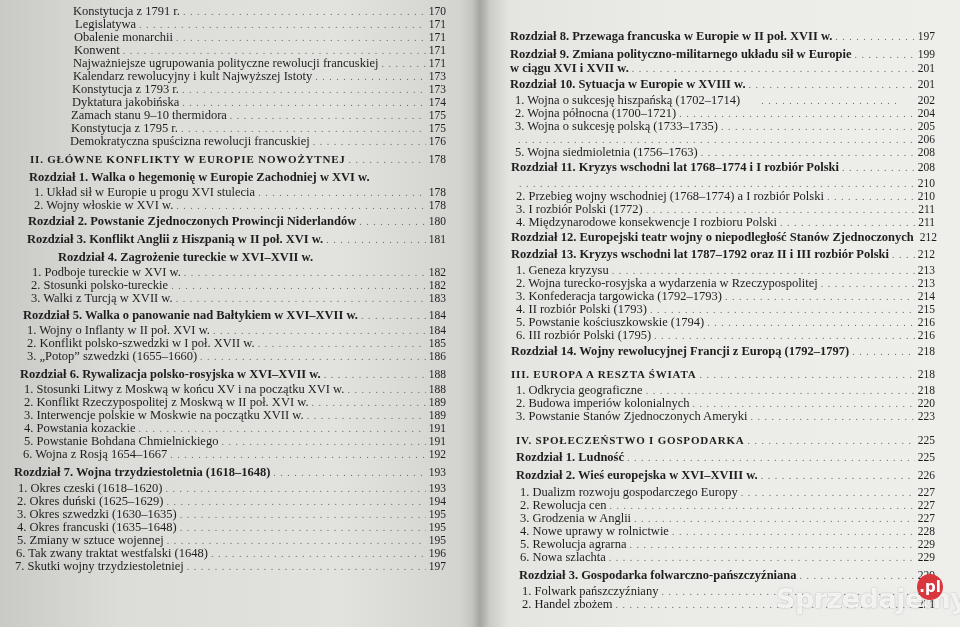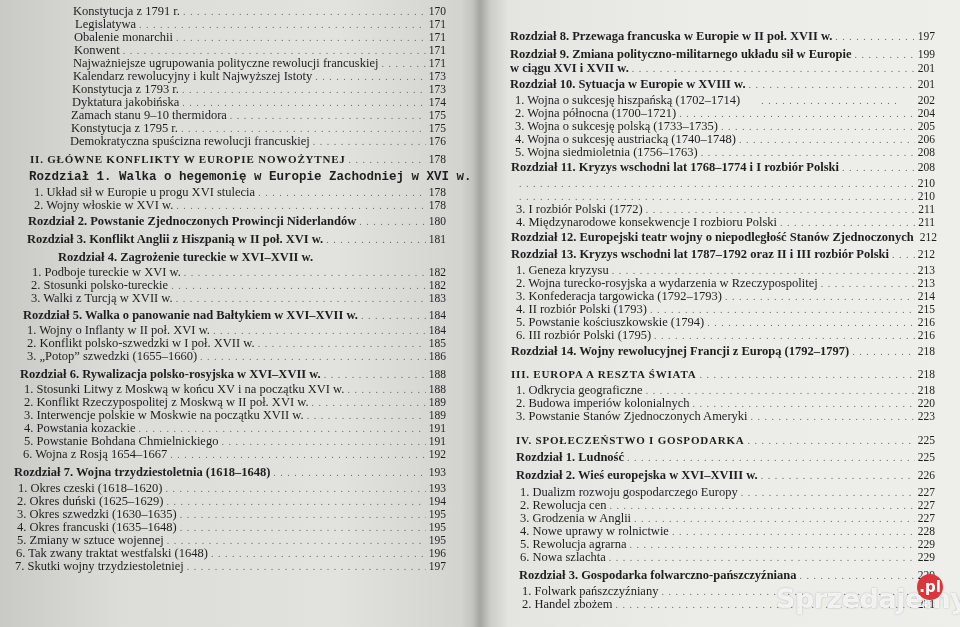--- a/index.html
+++ b/index.html
@@ -125,21 +125,21 @@
         <div class="row item" style="top: 135px; padding-left: 70px;">
           <span class="txt">Demokratyczna spuścizna rewolucji francuskiej</span>
           <span class="dots"></span>
           <span class="pg">176</span>
         </div>
         <div class="row part" style="top: 153px; padding-left: 30px;">
           <span class="txt">II. GŁÓWNE KONFLIKTY W EUROPIE NOWOŻYTNEJ</span>
           <span class="dots"></span>
           <span class="pg">178</span>
         </div>
-        <div class="row chapter nodots" style="top: 171px; padding-left: 29px; font-family: Liberation Mono, monospace;">
+        <div class="row chapter nodots" style="top: 171px; padding-left: 29px;">
           <span class="txt">Rozdział 1. Walka o hegemonię w Europie Zachodniej w XVI w.</span>
           <span class="dots"></span>
           <span class="pg"></span>
         </div>
         <div class="row sub" style="top: 186px; padding-left: 34px;">
           <span class="txt">1. Układ sił w Europie u progu XVI stulecia</span>
           <span class="dots"></span>
           <span class="pg">178</span>
         </div>
         <div class="row sub" style="top: 199px; padding-left: 34px; align-items: center;">
@@ -305,39 +305,39 @@
           <span class="txt">2. Wojna północna (1700–1721)</span>
           <span class="dots"></span>
           <span class="pg">204</span>
         </div>
         <div class="row sub" style="top: 120px; padding-left: 5px;">
           <span class="txt">3. Wojna o sukcesję polską (1733–1735)</span>
           <span class="dots"></span>
           <span class="pg">205</span>
         </div>
         <div class="row sub" style="top: 133px; padding-left: 5px;">
-          <span class="txt">4. Wojna o sukcesję austriacką (1740–1748)</span>
           <span class="dots"></span>
           <span class="pg">206</span>
         </div>
         <div class="row sub" style="top: 146px; padding-left: 5px;">
           <span class="txt">5. Wojna siedmioletnia (1756–1763)</span>
           <span class="dots"></span>
           <span class="pg">208</span>
         </div>
         <div class="row chapter" style="top: 161px; padding-left: 1px;">
           <span class="txt">Rozdział 11. Kryzys wschodni lat 1768–1774 i I rozbiór Polski</span>
           <span class="dots"></span>
           <span class="pg">208</span>
         </div>
         <div class="row sub" style="top: 177px; padding-left: 6px;">
           <span class="dots"></span>
           <span class="pg">210</span>
         </div>
         <div class="row sub" style="top: 190px; padding-left: 6px;">
+          <span class="txt">2. Przebieg wojny wschodniej (1768–1774) a I rozbiór Polski</span>
           <span class="dots"></span>
           <span class="pg">210</span>
         </div>
         <div class="row sub" style="top: 203px; padding-left: 6px;">
           <span class="txt">3. I rozbiór Polski (1772)</span>
           <span class="dots"></span>
           <span class="pg">211</span>
         </div>
         <div class="row sub" style="top: 216px; padding-left: 6px;">
           <span class="txt">4. Międzynarodowe konsekwencje I rozbioru Polski</span>

